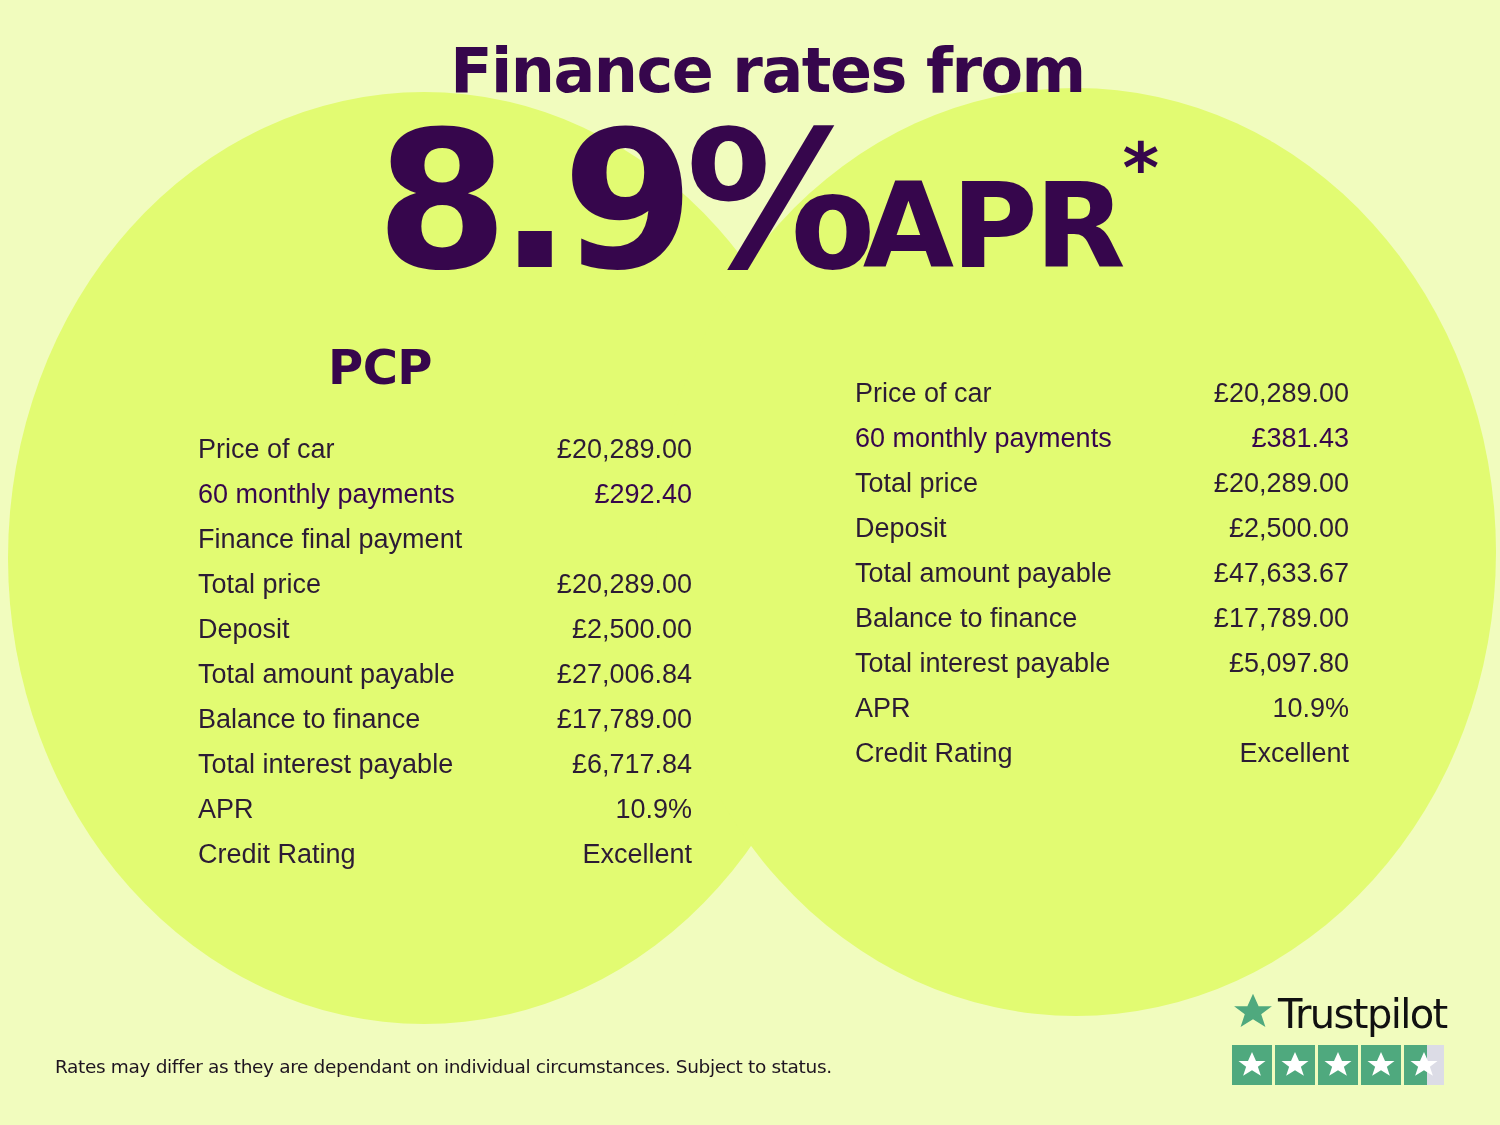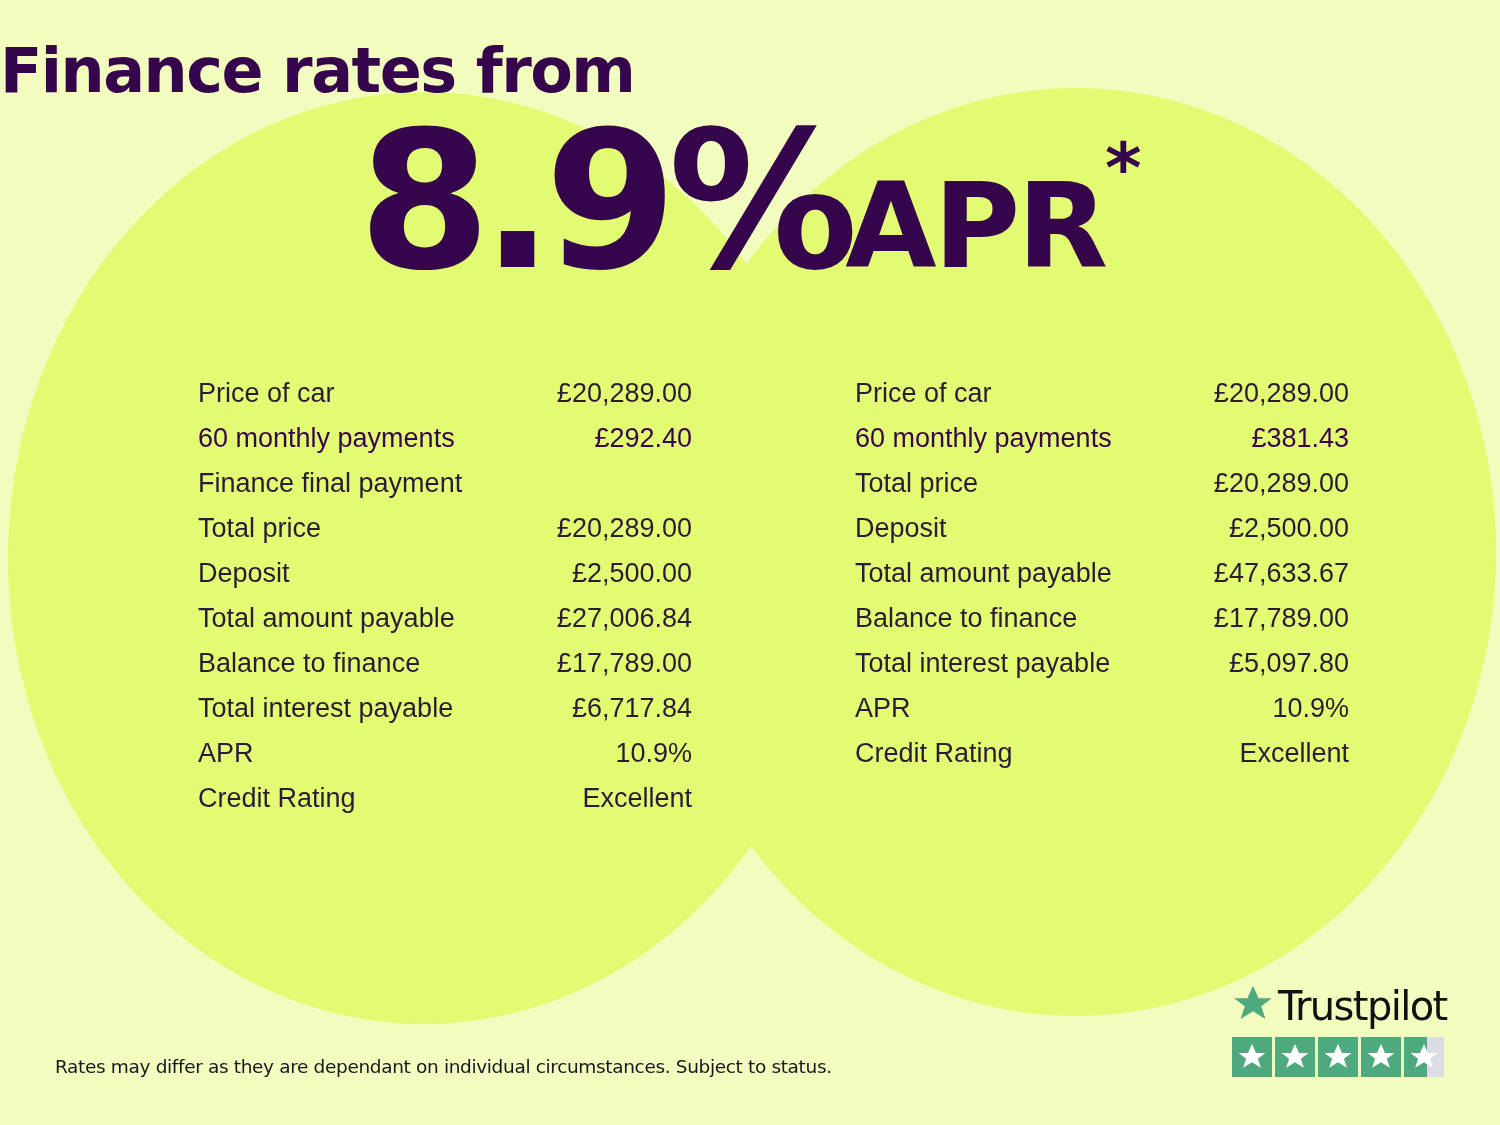--- a/index.html
+++ b/index.html
@@ -42,21 +42,21 @@
   }
 
   
   #content {
     position: relative;
     z-index: 2;
     width: 1500px;
     height: 1125px;
   }
 
-  #hero { text-align: left; }
+  #hero { text-align: center; margin-left: 35px; }
 
   #hero-title {
     font-family: "DejaVu Sans", sans-serif;
     font-weight: bold;
     font-size: 62px;
     letter-spacing: -1.5px;
     color: #36064C;
     padding-top: 38px;
     line-height: 1.05;
   }
@@ -147,21 +147,21 @@
     color: #1E1420;
     line-height: 1.75;
     letter-spacing: -0.35px;
     white-space: nowrap;
   }
 
   
   #trustpilot {
     position: absolute;
     right: 52px;
-    bottom: 48px;
+    bottom: 40px;
     width: 216px;
   }
   #trustpilot-wordmark {
     display: flex;
     align-items: center;
     gap: 4px;
     margin-bottom: 8px;
   }
   #trustpilot-name {
     font-family: "DejaVu Sans", sans-serif;
@@ -209,20 +209,21 @@
     <div id="hero-rate-line">
       <span id="hero-rate">8.9%</span>
       <span id="hero-apr">APR</span>
       <span id="hero-asterisk">*</span>
     </div>
   </div>
 
   <div id="plans">
 
     <div class="plan" id="plan-pcp">
+      <div class="plan-title">PCP</div>
       <div class="plan-table" id="pcp-table">
           <div class="plan-row">
             <span class="row-label">Price of car</span>
             <span class="row-value">£20,289.00</span>
           </div>
           <div class="plan-row is-highlight">
             <span class="row-label">60 monthly payments</span>
             <span class="row-value">£292.40</span>
           </div>
           <div class="plan-row">

